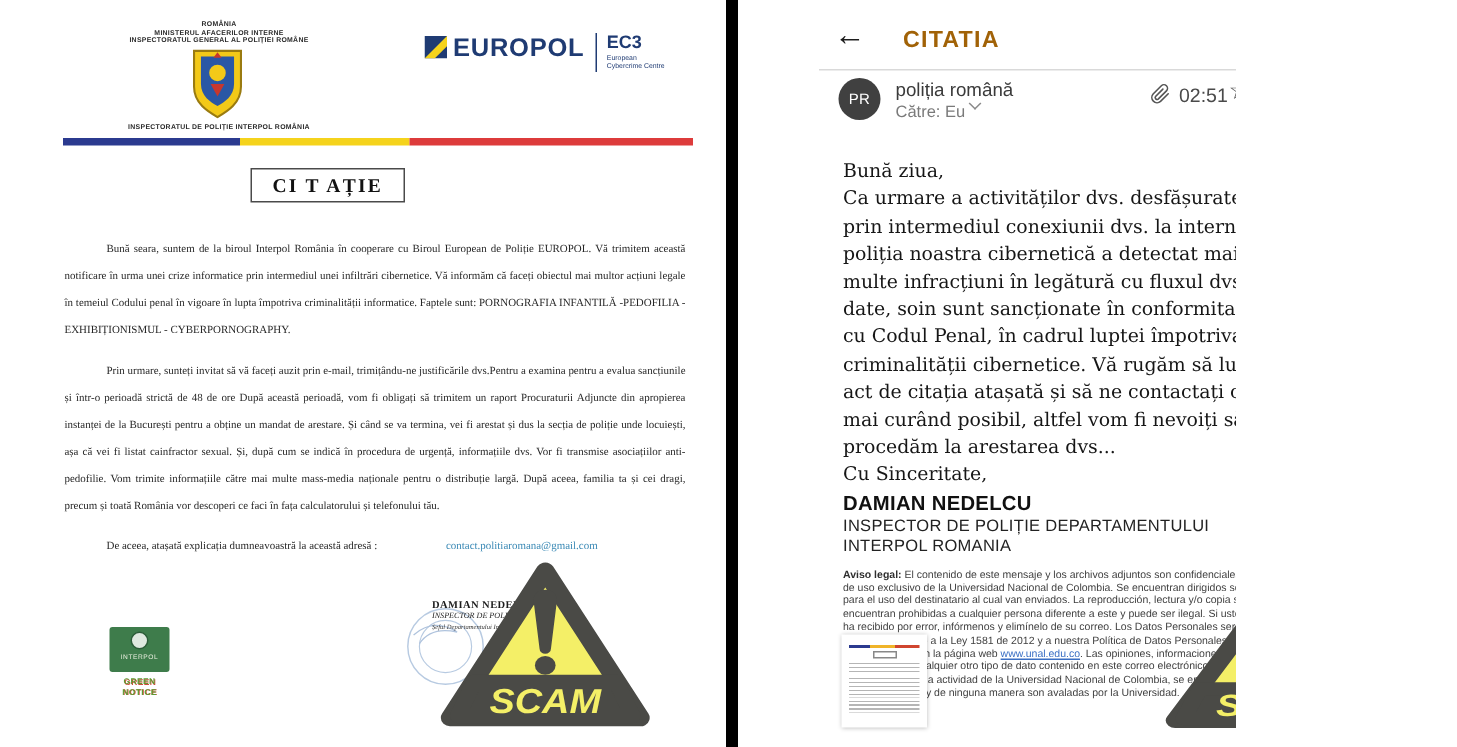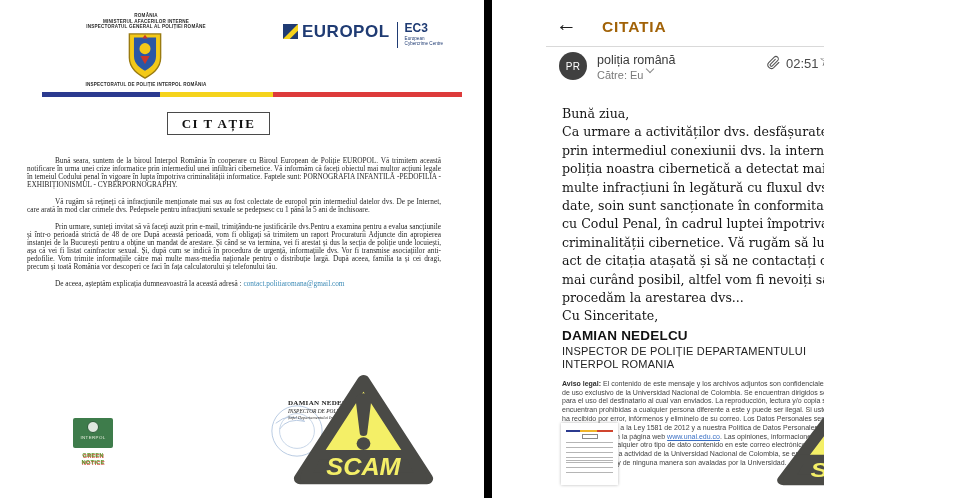--- a/index.html
+++ b/index.html
@@ -19,24 +19,24 @@
   .europol-name { font-size:17px; font-weight:bold; color:#1f3b73; letter-spacing:.5px; }
   .europol-sep { width:1px; height:26px; background:#1f3b73; margin:0 3px; }
   .ec3-block { display:flex; flex-direction:column; }
   .ec3 { font-size:12px; font-weight:bold; color:#1f3b73; line-height:12px; }
   .ec3-sub { font-size:4.6px; color:#1f3b73; width:44px; line-height:5.4px; margin-top:2px; }
   .tricolor { left:42px; top:92px; height:5px; display:flex; }
   .tri-b { width:118px; background:#2b3a8f; } .tri-y { width:113px; background:#f5d31c; } .tri-r { width:189px; background:#dd3b3b; }
   .doc-title-box { left:167px; top:112px; width:103px; height:23px; border:1px solid #4a4a4a;
                    display:flex; align-items:center; justify-content:center; }
   .doc-title { font-family:"Liberation Serif", serif; font-size:13px; font-weight:bold; letter-spacing:1.5px; color:#111; }
-  .doc-body { left:27px; top:157px; width:414px; font-family:"Liberation Serif", serif;
-              font-size:7.3px; line-height:8px; color:#272727; text-align:justify; }
+  .doc-body { left:43px; top:157px; width:414px; font-family:"Liberation Serif", serif;
+              font-size:7.3px; line-height:18px; color:#272727; text-align:justify; }
   .doc-body p { text-indent:28px; margin-bottom:9px; }
-  .doc-email-link { color:#3a89b5; }
+  .doc-email-link { color:#3a89b5;margin-left:44px; }
   .stamp { left:268px; top:402px; width:58px; height:58px; opacity:.55; }
   .sig-block { left:288px; top:399px; width:130px; font-family:"Liberation Serif", serif; color:#1c1c1c; }
   .sig-name { font-size:7px; font-weight:bold; letter-spacing:.3px; }
   .sig-title { font-size:5.4px; font-style:italic; margin-top:1px; }
   .sig-sub { font-size:4.4px; font-style:italic; margin-top:1px; color:#333; }
   .interpol-badge { left:73px; top:418px; width:40px; height:30px; background:#3e7c4b; border-radius:2px;
                     display:flex; flex-direction:column; align-items:center; justify-content:flex-start; }
   .interpol-emblem { width:12px; height:12px; border-radius:50%; background:#dfe8df; margin-top:3px;
                      border:1px solid #2c5c38; }
   .interpol-label { font-size:4.4px; color:#e8eede; letter-spacing:.4px; margin-top:2px; }
@@ -120,23 +120,22 @@
     <span class="tri-y"></span>
     <span class="tri-r"></span>
   </div>
 
   <div class="abs doc-title-box">
     <span class="doc-title">CI T AȚIE</span>
   </div>
 
   <div class="abs doc-body">
     <p>Bună seara, suntem de la biroul Interpol România în cooperare cu Biroul European de Poliție EUROPOL. Vă trimitem această notificare în urma unei crize informatice prin intermediul unei infiltrări cibernetice. Vă informăm că faceți obiectul mai multor acțiuni legale în temeiul Codului penal în vigoare în lupta împotriva criminalității informatice. Faptele sunt: PORNOGRAFIA INFANTILĂ -PEDOFILIA - EXHIBIȚIONISMUL - CYBERPORNOGRAPHY.</p>
-    <p>Vă rugăm să rețineți că infracțiunile menționate mai sus au fost colectate de europol prin intermediul datelor dvs. De pe Internet, care arată în mod clar crimele dvs. Pedepsele pentru infracțiuni sexuale se pedepsesc cu 1 până la 5 ani de închisoare.</p>
     <p>Prin urmare, sunteți invitat să vă faceți auzit prin e-mail, trimițându-ne justificările dvs.Pentru a examina pentru a evalua sancțiunile și într-o perioadă strictă de 48 de ore După această perioadă, vom fi obligați să trimitem un raport Procuraturii Adjuncte din apropierea instanței de la București pentru a obține un mandat de arestare. Și când se va termina, vei fi arestat și dus la secția de poliție unde locuiești, așa că vei fi listat cainfractor sexual. Și, după cum se indică în procedura de urgență, informațiile dvs. Vor fi transmise asociațiilor anti-pedofilie. Vom trimite informațiile către mai multe mass-media naționale pentru o distribuție largă. După aceea, familia ta și cei dragi, precum și toată România vor descoperi ce faci în fața calculatorului și telefonului tău.</p>
-    <p><span>De aceea, așteptăm explicația dumneavoastră la această adresă : </span><span class="doc-email-link">contact.politiaromana@gmail.com</span></p>
+    <p><span>De aceea, atașată explicația dumneavoastră la această adresă : </span><span class="doc-email-link">contact.politiaromana@gmail.com</span></p>
   </div>
 
   <svg class="abs stamp" viewBox="0 0 60 60">
     <circle cx="30" cy="30" r="26" fill="none" stroke="#7d9fc9" stroke-width="1"></circle>
     <circle cx="30" cy="30" r="18" fill="none" stroke="#7d9fc9" stroke-width=".8"></circle>
     <path d="M8 22 q14 -12 30 -2 q-18 -4 -26 8" fill="none" stroke="#6f93c2" stroke-width=".9"></path>
   </svg>
 
   <div class="abs sig-block">
     <div class="sig-name">DAMIAN NEDELCU</div>

